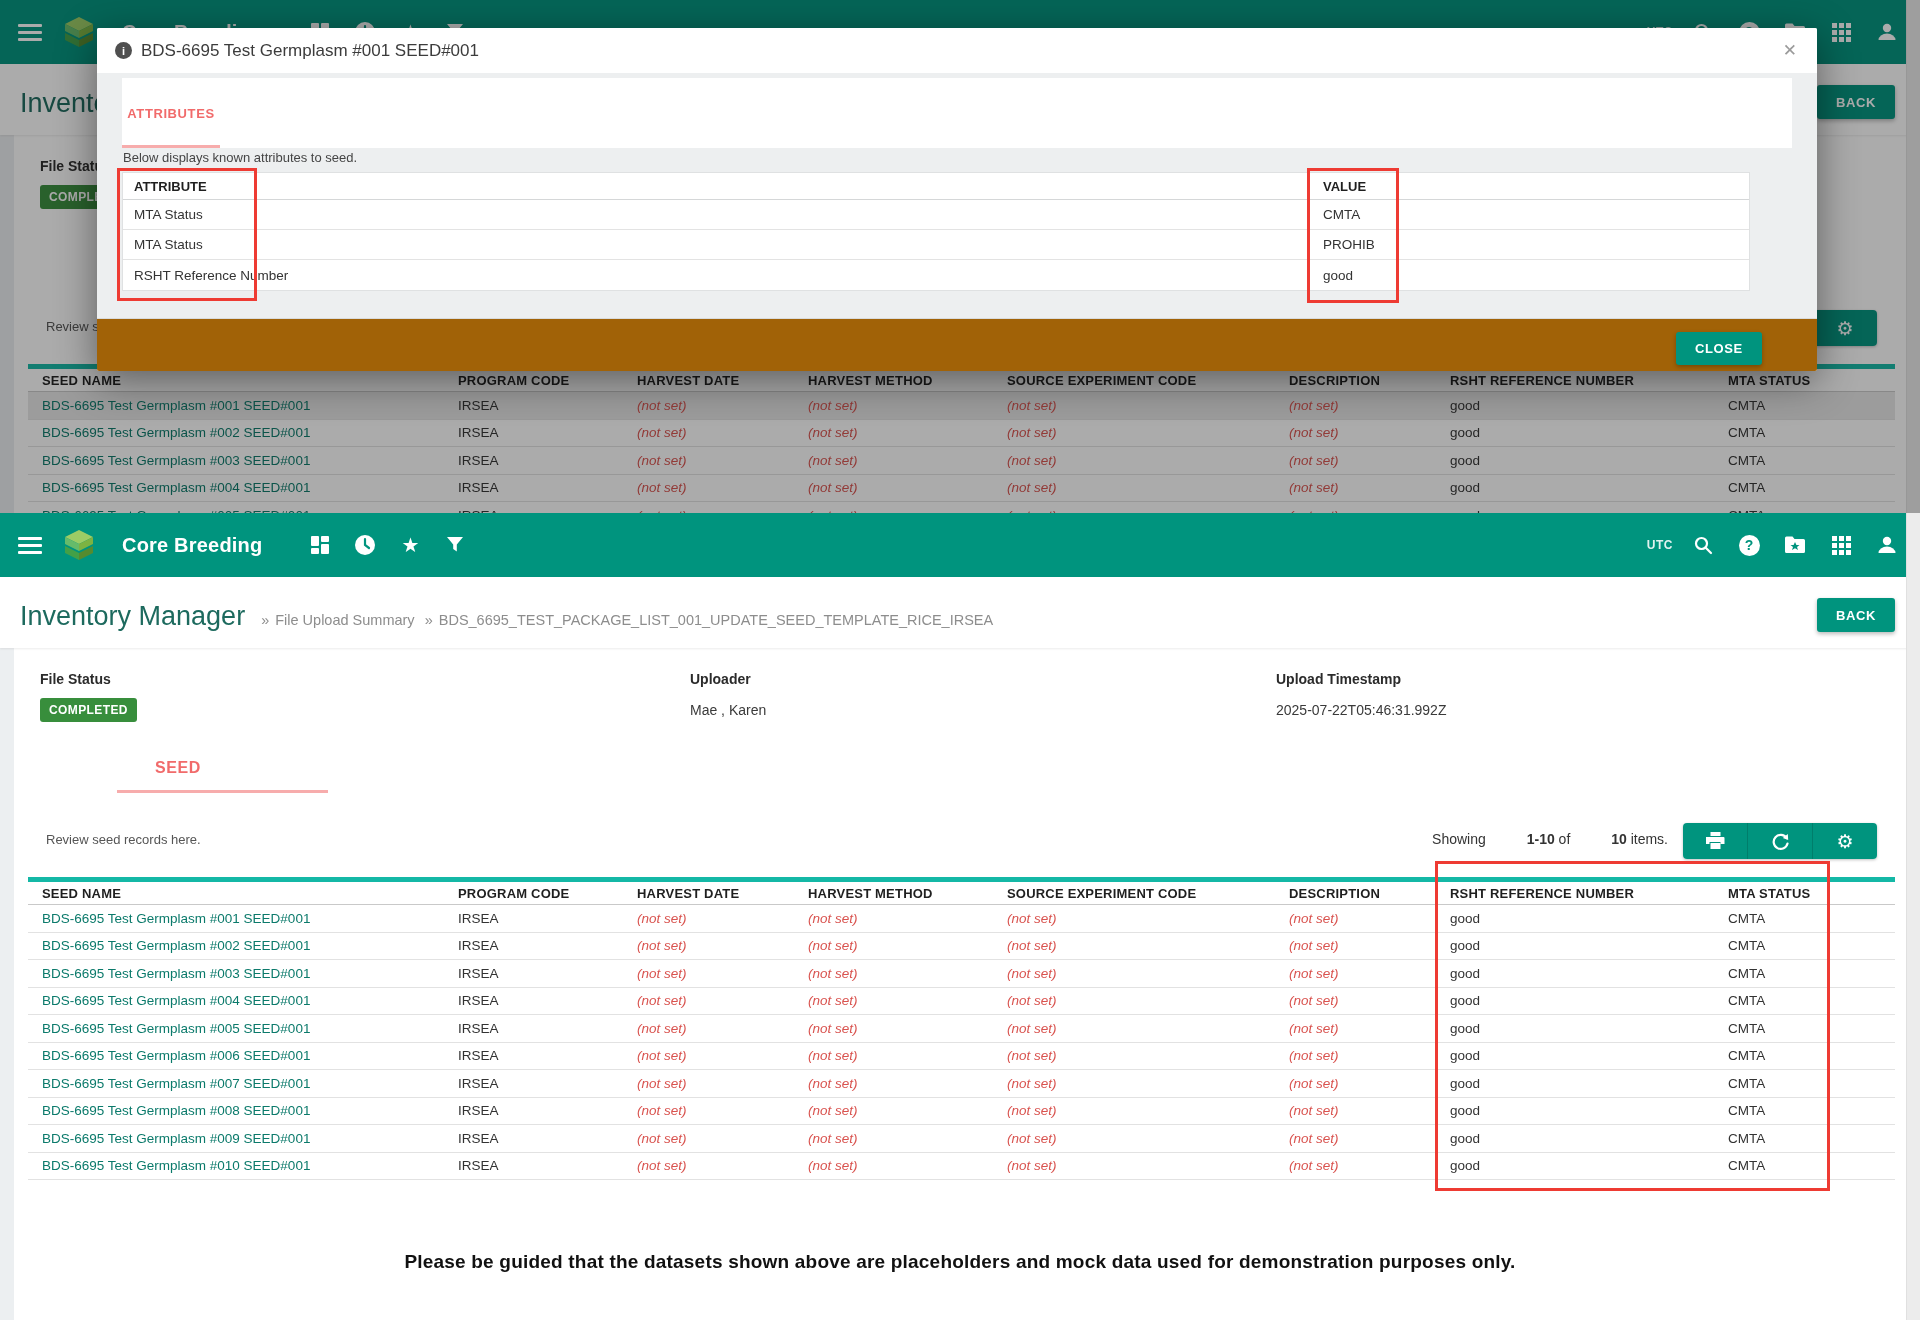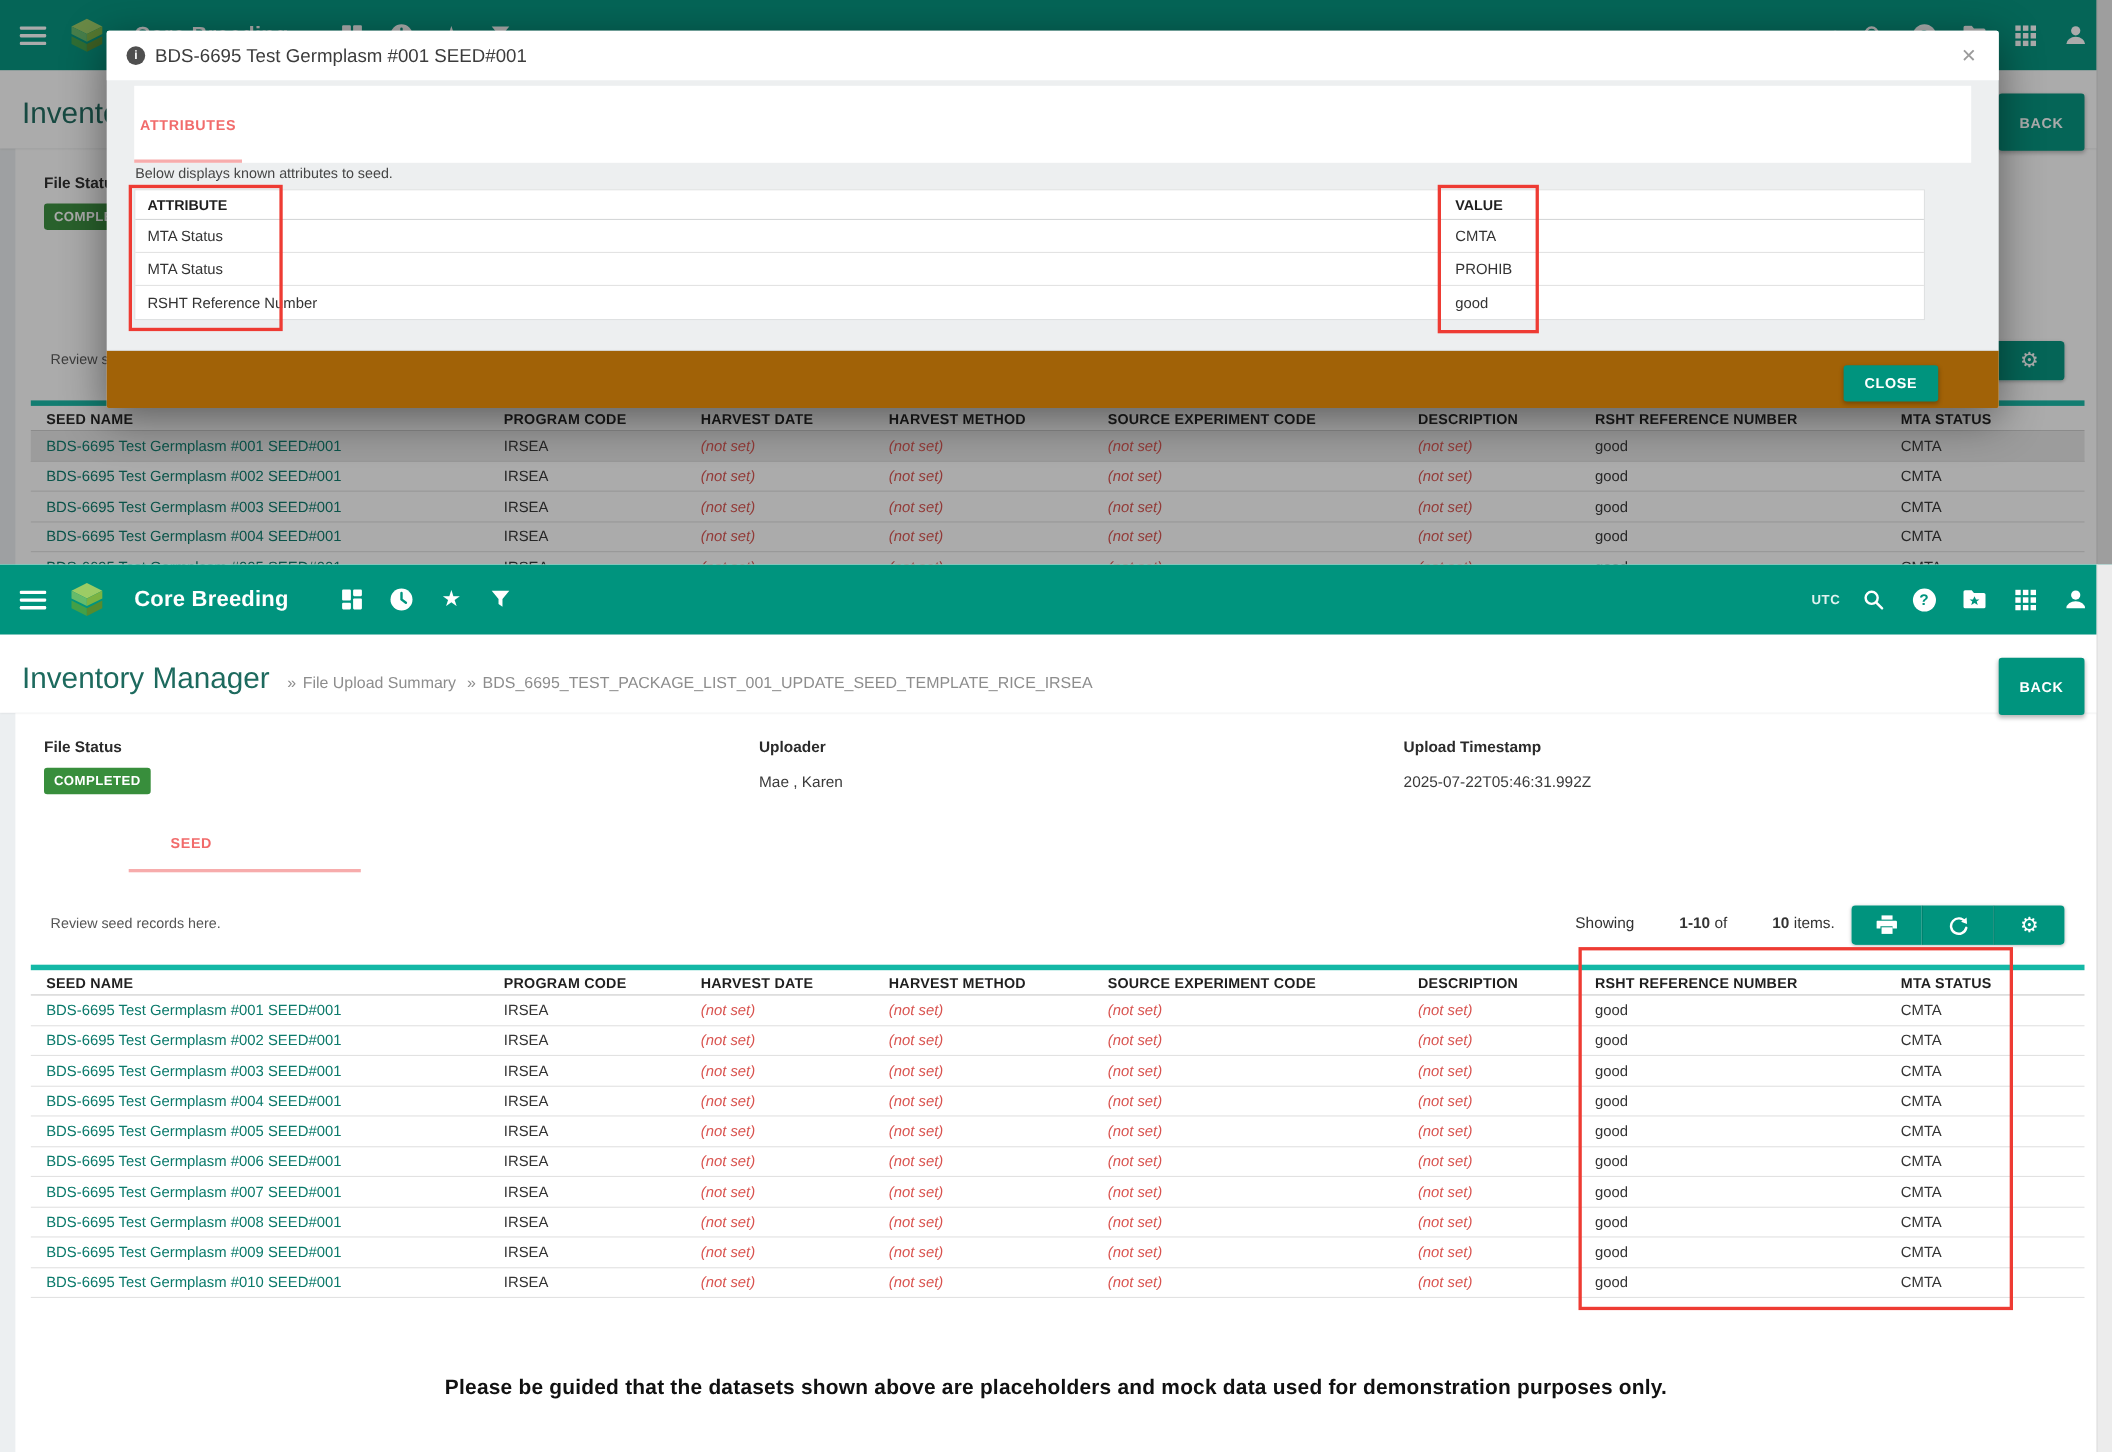--- a/index.html
+++ b/index.html
@@ -23,29 +23,29 @@
   .hdr-right { position:absolute; right:17px; top:0; height:64px; display:flex; align-items:center; gap:14px; }
   .utc { color:rgba(255,255,255,0.88); font-size:12px; font-weight:bold; letter-spacing:0.5px; }
   .help-circle { width:21px; height:21px; border-radius:50%; background:#fff; color:#00947E; font-size:14px; font-weight:bold; display:flex; align-items:center; justify-content:center; }
   .glyph { font-size:20px; line-height:1; }
 
   .title-row { position:absolute; left:0; top:64px; width:1920px; height:71px; background:#ffffff; box-shadow:0 1px 2px rgba(0,0,0,0.08); }
   .title-wrap { position:absolute; left:20px; top:0; height:71px; display:flex; align-items:baseline; padding-top:26px; }
   .page-title { font-size:27px; color:#1d6a5e; font-weight:500; line-height:1; }
   .crumb { font-size:14.5px; color:#8d8d8d; margin-left:10px; }
   .crumb .sep { margin:0 6px; }
-  .back-btn { position:absolute; left:1817px; top:21px; width:78px; height:52px; background:#00947E; color:#fff; font-size:13px; font-weight:bold; letter-spacing:0.6px; border:none; border-radius:3px; box-shadow:0 2px 4px rgba(0,0,0,0.28); display:flex; align-items:center; justify-content:center; cursor:pointer; }
+  .back-btn { position:absolute; left:1817px; top:21px; width:78px; height:34px; background:#00947E; color:#fff; font-size:13px; font-weight:bold; letter-spacing:0.6px; border:none; border-radius:3px; box-shadow:0 2px 4px rgba(0,0,0,0.28); display:flex; align-items:center; justify-content:center; cursor:pointer; }
 
   .card { position:absolute; left:14px; top:135px; width:1892px; bottom:0; background:#ffffff; }
 
   .f-label { position:absolute; font-size:14px; font-weight:bold; color:#2b2b2b; }
   .f-value { position:absolute; font-size:14px; color:#3a3a3a; }
   .badge { position:absolute; left:40px; top:185px; background:#388E3C; color:#fff; font-size:12px; font-weight:bold; letter-spacing:0.4px; padding:5px 9px; border-radius:3px; }
 
-  .seed-tab-label { position:absolute; left:155px; top:246px; font-size:13px; font-weight:bold; color:#F16B6B; letter-spacing:0.6px; cursor:pointer; }
+  .seed-tab-label { position:absolute; left:155px; top:246px; font-size:16px; font-weight:bold; color:#F16B6B; letter-spacing:0.6px; cursor:pointer; }
   .seed-tab-underline { position:absolute; left:117px; top:277px; width:211px; height:3px; background:#F7ACAC; }
 
   .review-note { position:absolute; left:46px; top:319px; font-size:13px; color:#555; }
   .showing { position:absolute; right:252px; top:318px; font-size:14px; color:#333; }
   .showing b { font-weight:bold;margin-left:37px; }
 
   .btn-group { position:absolute; left:1683px; top:310px; width:194px; height:36px; display:flex; border-radius:4px; overflow:hidden; box-shadow:0 1px 3px rgba(0,0,0,0.25); }
   .btn-group .gbtn { flex:1; background:#00947E; border:none; color:#fff; display:flex; align-items:center; justify-content:center; cursor:pointer; }
   .btn-group .gbtn + .gbtn { border-left:1px solid rgba(0,0,0,0.15); }
 

